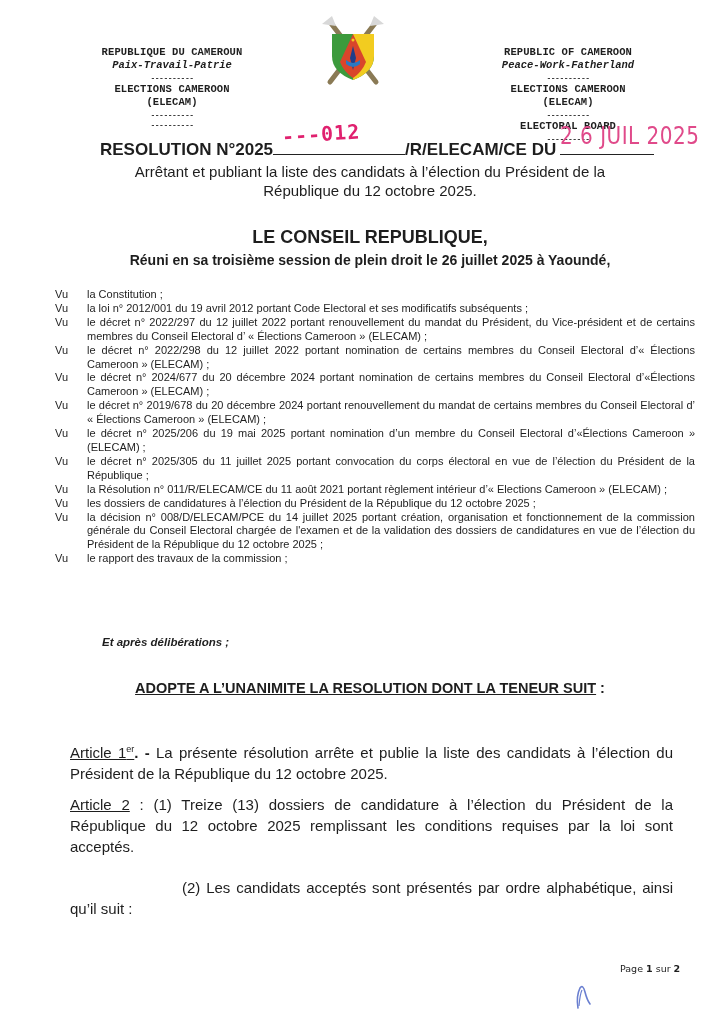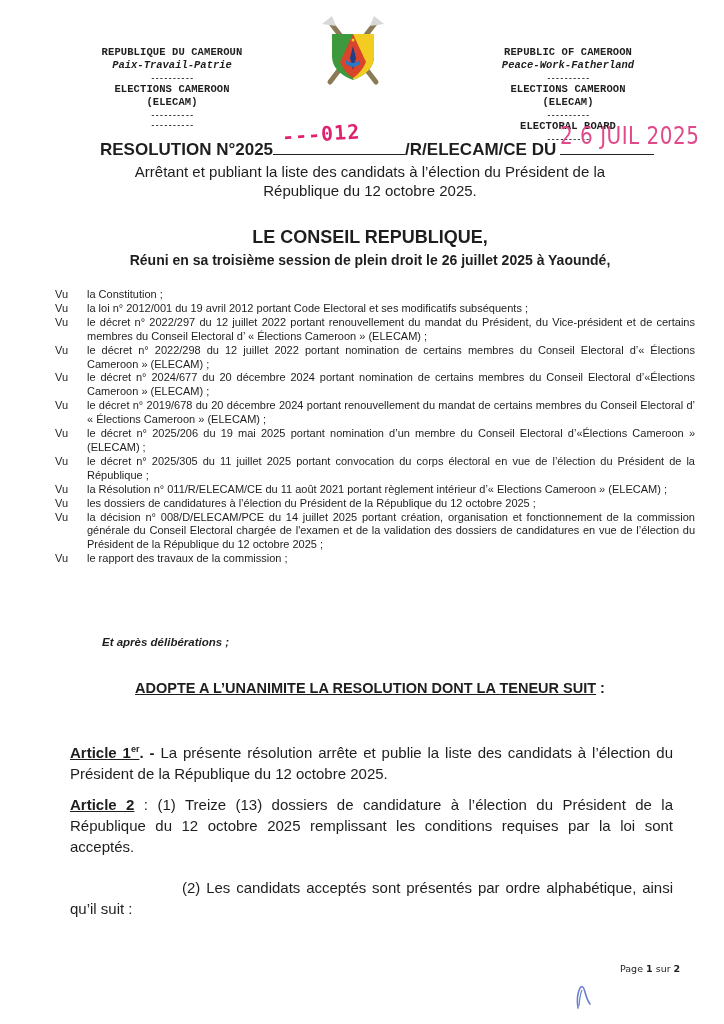--- a/index.html
+++ b/index.html
@@ -35,21 +35,21 @@
 
   .apres { position: absolute; left: 102px; top: 636px; font-weight: bold; font-style: italic; font-size: 11.5px; }
 
   .adopte { position: absolute; left: 60px; width: 620px; top: 680px; text-align: center; font-weight: bold; font-size: 14.5px; }
   .adopte .u { text-decoration: underline; }
 
   .article { position: absolute; left: 70px; width: 603px; font-size: 15px; line-height: 21px; text-align: justify; }
   .art1 { top: 739px; }
   .art2 { top: 794px; }
   .art2b { top: 877px; }
-  .article .lbl { font-weight: bold; text-decoration: underline; }
+  .article .lbl { font-weight: normal; text-decoration: underline; }
   .article sup { font-size: 9px; }
   .indent { display: inline-block; width: 112px; }
 
   .page-num { position: absolute; left: 620px; top: 963px; font-size: 9.5px; font-family: "DejaVu Sans", sans-serif; }
   .page-num b { font-weight: bold; }
 
   .initials { position: absolute; left: 574px; top: 982px; width: 20px; height: 28px; }
 </style>
 </head>
 <body>

